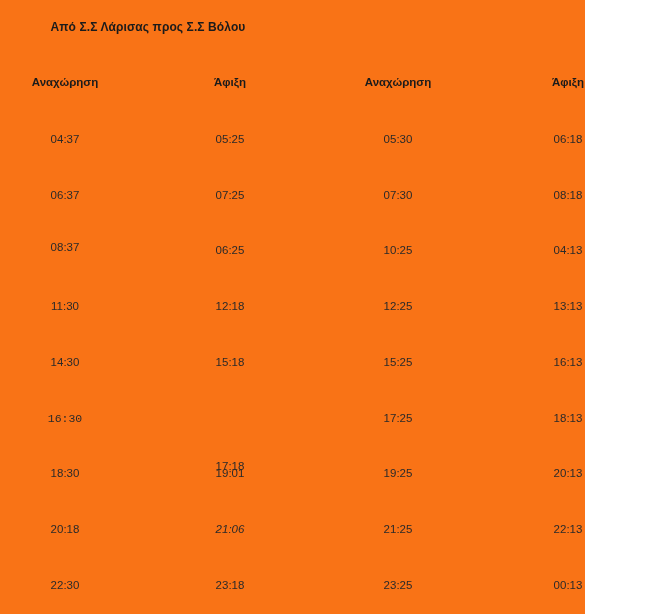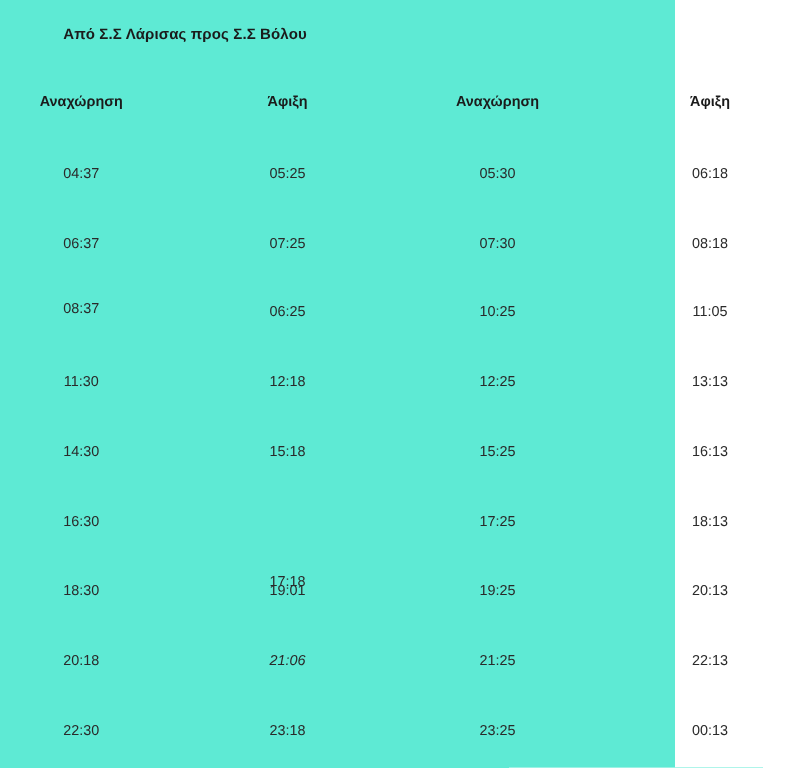--- a/index.html
+++ b/index.html
@@ -9,23 +9,23 @@
   body {
     width: 648px;
     height: 614px;
     background: #ffffff;
     font-family: "Liberation Sans", "DejaVu Sans", sans-serif;
     overflow: hidden;
     position: relative;
   }
   #timetable-page {
     position: relative;
-    width: 540px;
+    width: 585px;
     height: 614px;
-    background: #5eead4;
+    background: #f97316;
   }
 
   
   .section-title {
     position: absolute;
     top: 20px;
     font-size: 12px;
     font-weight: bold;
     color: #1b1b1b;
     text-align: center;
@@ -78,21 +78,21 @@
   <div class="section-title left">Από Σ.Σ Λάρισας προς Σ.Σ Βόλου</div>
 
 
   <div class="col col-1">
     <div class="col-header">Αναχώρηση</div>
   <div class="cell" style="top: 133px;">04:37</div>
       <div class="cell" style="top: 188.7px;">06:37</div>
       <div class="cell" style="top: 241px;">08:37</div>
       <div class="cell" style="top: 300.1px;">11:30</div>
       <div class="cell" style="top: 355.8px;">14:30</div>
-      <div class="cell" style="top: 411.5px;">16:30</div>
+      <div class="cell" style="top: 411.5px; font-family: Liberation Mono, monospace;">16:30</div>
       <div class="cell" style="top: 467.2px;">18:30</div>
       <div class="cell" style="top: 522.9px;">20:18</div>
       <div class="cell" style="top: 578.6px;">22:30</div>
     </div>
 
   <div class="col col-2">
     <div class="col-header">Άφιξη</div>
   <div class="cell" style="top: 133px;">05:25</div>
       <div class="cell" style="top: 188.7px;">07:25</div>
       <div class="cell" style="top: 244.4px;">06:25</div>
@@ -114,21 +114,21 @@
       <div class="cell" style="top: 411.5px;">17:25</div>
       <div class="cell" style="top: 467.2px;">19:25</div>
       <div class="cell" style="top: 522.9px;">21:25</div>
       <div class="cell" style="top: 578.6px;">23:25</div>
     </div>
 
   <div class="col col-4">
     <div class="col-header">Άφιξη</div>
   <div class="cell" style="top: 133px;">06:18</div>
       <div class="cell" style="top: 188.7px;">08:18</div>
-      <div class="cell" style="top: 244.4px;">11:05</div>
+      <div class="cell" style="top: 244.4px;">04:13</div>
       <div class="cell" style="top: 300.1px;">13:13</div>
       <div class="cell" style="top: 355.8px;">16:13</div>
       <div class="cell" style="top: 411.5px;">18:13</div>
       <div class="cell" style="top: 467.2px;">20:13</div>
       <div class="cell" style="top: 522.9px;">22:13</div>
       <div class="cell" style="top: 578.6px;">00:13</div>
     </div>
 
 </div>
 

